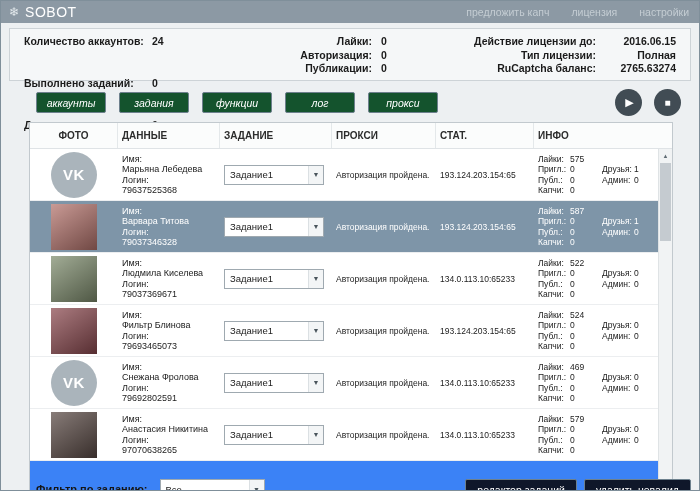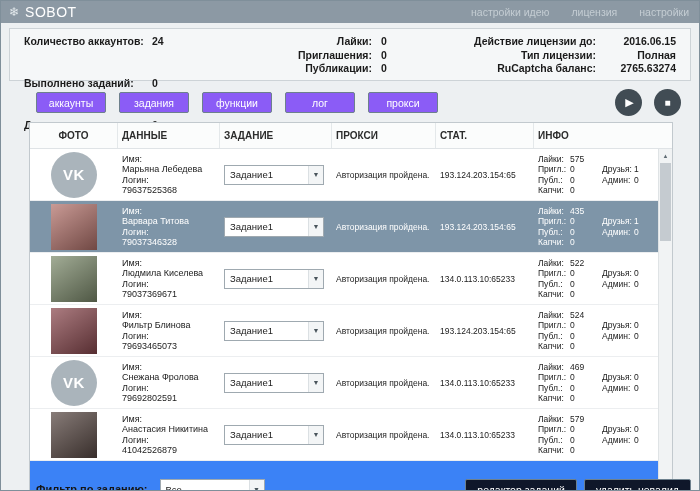--- a/index.html
+++ b/index.html
@@ -22,21 +22,21 @@
   .stat-line { display:flex; font-size:10.5px; color:#1b1b1b; }
   .stat-line .lbl, .stat-line .val { font-weight:bold; }
   .c1 .lbl { width:128px; }
   .c2 .lbl { width:112px; text-align:right; }
   .c2 .val { margin-left:9px; }
   .c3 .lbl { flex:1; text-align:right; }
   .c3 .val { width:72px; text-align:right; margin-left:8px; }
 
   
   .toolbar { position:absolute; left:35px; top:88px; width:645px; height:27px; display:flex; align-items:center; gap:13px; }
-  .tab-button { width:70px; height:21px; line-height:20px; text-align:center; background:#8b5cf6; border:1px solid #6d808d; border-radius:2px; color:#fff; font-size:10.5px; }
+  .tab-button { width:70px; height:21px; line-height:20px; text-align:center; background:#14532d; border:1px solid #6d808d; border-radius:2px; color:#fff; font-size:10.5px;font-style:italic; }
   .run-controls { margin-left:auto; display:flex; gap:12px; }
   .circle-button { width:27px; height:27px; border-radius:50%; background:#414c54; color:#fff; display:flex; align-items:center; justify-content:center; }
   .play-glyph { font-size:11px; margin-left:2px; }
   .stop-glyph { font-size:10px; }
 
   
   .table { position:absolute; left:28px; top:121px; width:644px; height:390px; background:#3b82f6; border:1px solid #c2c9ce; overflow:hidden; }
   .thead { display:grid; grid-template-columns:88px 102px 112px 104px 98px 64px 1fr; height:26px; background:#fbfcfc; border-bottom:1px solid #dfe3e6; }
   .th { font-size:10px; font-weight:bold; color:#2c2c2c; line-height:25px; padding-left:4px; border-right:1px solid #e4e8ea; white-space:nowrap; }
   .th.photo { text-align:center; padding-left:0; }
@@ -74,21 +74,21 @@
 </style>
 </head>
 <body>
 
 <div class="window">
 
   <div class="titlebar">
     <span class="app-icon">❄</span>
     <span class="window-title">SOBOT</span>
     <div class="titlebar-menu">
-      <span class="menu-item">настройки идею</span>
+      <span class="menu-item">предложить капч</span>
       <span class="menu-item">лицензия</span>
       <span class="menu-item">настройки</span>
     </div>
   </div>
 
   <div class="stats-panel">
     <div class="stats-col c1">
       <div class="stat-line">
         <span class="lbl">Количество аккаунтов:</span>
         <span class="val">24</span>
@@ -101,21 +101,21 @@
         <span class="lbl">Друзья капч:</span>
         <span class="val">0</span>
       </div>
     </div>
     <div class="stats-col c2">
       <div class="stat-line">
         <span class="lbl">Лайки:</span>
         <span class="val">0</span>
       </div>
       <div class="stat-line">
-        <span class="lbl">Приглашения:</span>
+        <span class="lbl">Авторизация:</span>
         <span class="val">0</span>
       </div>
       <div class="stat-line">
         <span class="lbl">Публикации:</span>
         <span class="val">0</span>
       </div>
     </div>
     <div class="stats-col c3">
       <div class="stat-line">
         <span class="lbl">Действие лицензии до:</span>
@@ -207,21 +207,21 @@
         <span class="sel-arrow">▼</span>
       </div>
     </div>
     <div class="cell">
       <div class="status-text">Авторизация пройдена.</div>
     </div>
     <div class="cell">
       <div class="proxy-text">193.124.203.154:65</div>
     </div>
     <div class="cell">
-      <div class="stat-small"><span class="sl">Лайки:</span><span>435</span></div>
+      <div class="stat-small"><span class="sl">Лайки:</span><span>587</span></div>
       <div class="stat-small"><span class="sl">Пригл.:</span><span>0</span></div>
       <div class="stat-small"><span class="sl">Публ.:</span><span>0</span></div>
       <div class="stat-small"><span class="sl">Капчи:</span><span>0</span></div>
     </div>
     <div class="cell">
       <div class="stat-small"><span class="sl">Друзья:</span><span>1</span></div>
       <div class="stat-small"><span class="sl">Админ:</span><span>0</span></div>
     </div>
   </div>
         <div class="trow">
@@ -324,21 +324,21 @@
     </div>
   </div>
         <div class="trow">
     <div class="cell photo">
       <div class="avatar photo-img" style="background-color: rgb(90, 74, 69);"></div>
     </div>
     <div class="cell">
       <div class="data-line">Имя:</div>
       <div class="data-line">Анастасия Никитина</div>
       <div class="data-line">Логин:</div>
-      <div class="data-line">41042526879</div>
+      <div class="data-line">97070638265</div>
     </div>
     <div class="cell task">
       <div class="select">
         <span class="sel-text">Задание1</span>
         <span class="sel-arrow">▼</span>
       </div>
     </div>
     <div class="cell">
       <div class="status-text">Авторизация пройдена.</div>
     </div>

